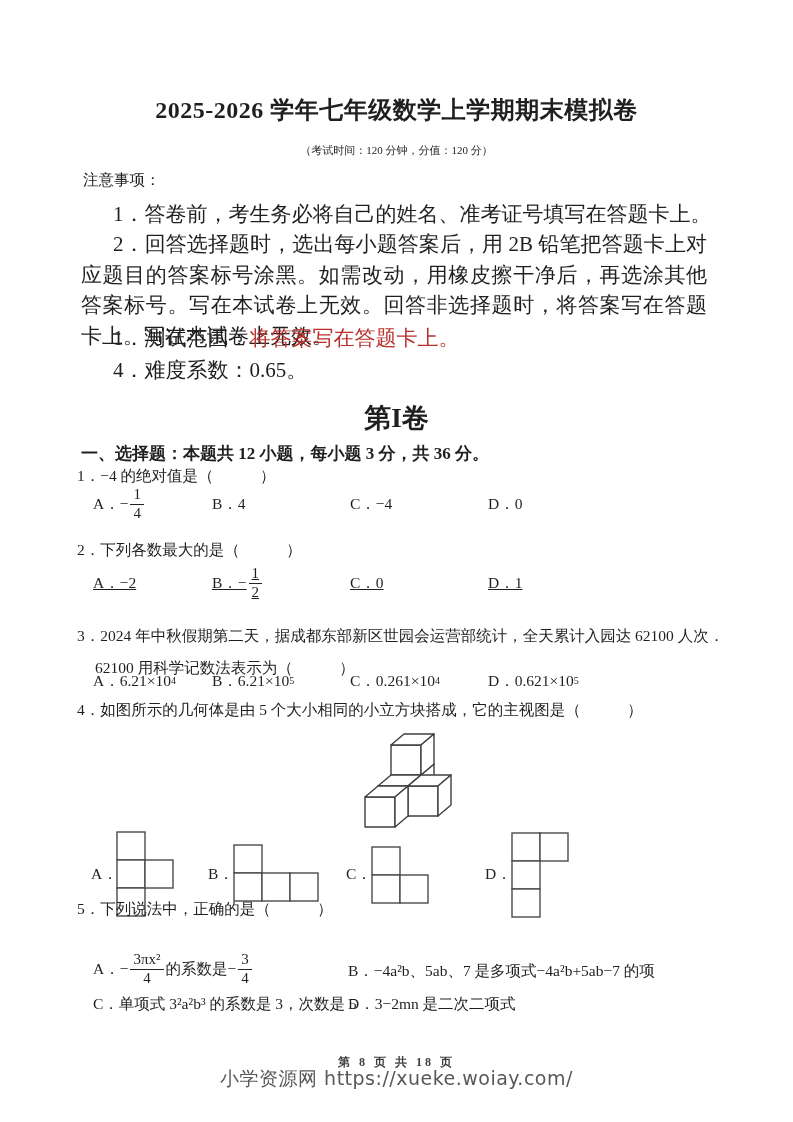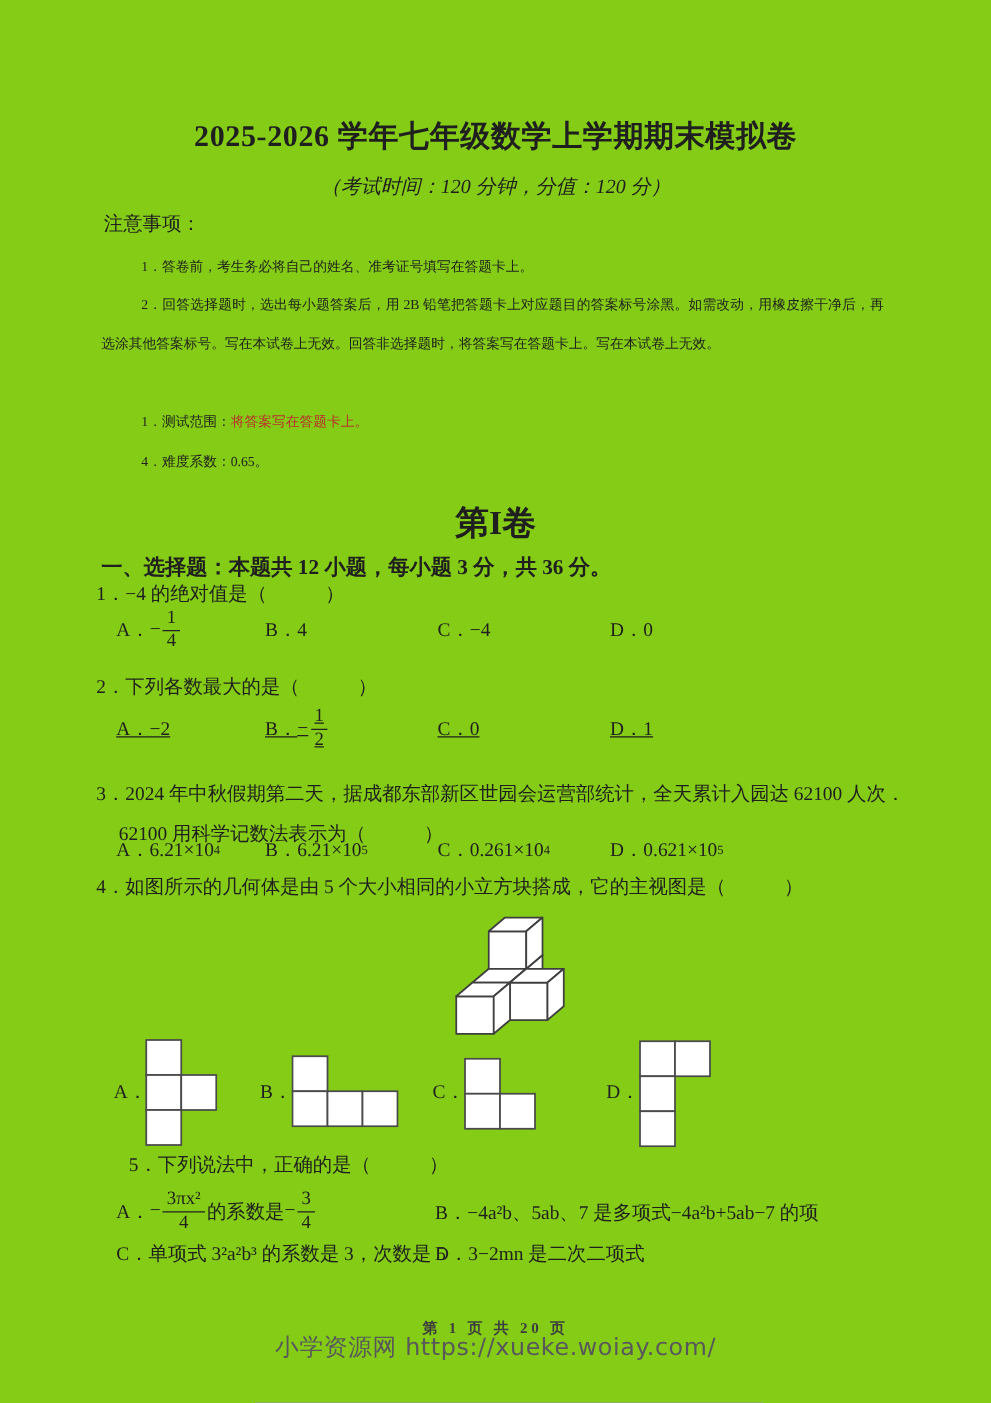--- a/index.html
+++ b/index.html
@@ -1,35 +1,35 @@
 <!DOCTYPE html>
 <html><head>
 <meta charset="utf-8">
 <style>
   html,body{margin:0;padding:0;background:#9a9a9a;}
   .page{
-    position:relative;width:793px;height:1122px;margin:0 auto;background:#84cc16;
+    position:relative;width:793px;height:1122px;margin:0 auto;background:#ffffff;
     font-family:"Liberation Serif","DejaVu Serif",serif;color:#1f1f1f;overflow:hidden;
   }
   .abs{position:absolute;}
   .centerline{left:0;width:793px;text-align:center;}
   .doc-title{top:94px;font-size:24px;font-weight:bold;line-height:32px;letter-spacing:0.5px;}
-  .doc-subtitle{top:139px;font-size:16px;line-height:22px;font-style:italic;}
+  .doc-subtitle{top:139px;font-size:11px;line-height:22px;}
   .notice-heading{left:83px;top:169px;font-size:15.5px;line-height:22px;}
-  .notice{font-size:11px;line-height:22px;}
+  .notice{font-size:21px;line-height:22px;}
   .n1{left:113px;top:203px;}
   .n2{left:81px;top:229px;width:626px;line-height:30.5px;text-indent:32px;text-align:justify;}
   .n3{left:113px;top:327px;}
   .n4{left:113px;top:359px;}
   .red{color:#b8302c;}
   .part-title{top:400px;font-size:27px;font-weight:bold;line-height:36px;}
   .section-heading{left:81px;top:443px;font-size:17px;font-weight:bold;line-height:22px;}
   .stem{left:77px;width:636px;font-size:15.5px;line-height:22px;padding-left:18px;text-indent:-18px;}
   .stem.two-line{line-height:32px;}
-  .q1s{top:465px;} .q2s{top:539px;} .q3s{top:604px;margin-top:16px;} .q4s{top:699px;} .q5s{top:922px;margin-left:26px;}
+  .q1s{top:465px;} .q2s{top:539px;} .q3s{top:604px;margin-top:16px;} .q4s{top:699px;} .q5s{top:898px;}
   .optrow{display:flex;align-items:center;font-size:15.5px;}
   .q1o{left:93px;top:484px;height:40px;width:660px;}
   .q2o{left:93px;top:563px;height:40px;width:660px;text-decoration:underline;}
   .q3o{left:93px;top:668px;height:26px;width:680px;line-height:26px;}
   .optcell{display:inline-flex;align-items:center;white-space:nowrap;}
   .w1{width:119px;} .w2{width:138px;} .w3{width:138px;}
   .frac{display:inline-flex;flex-direction:column;align-items:center;font-size:15px;line-height:1.05;margin:0 2px;vertical-align:middle;}
   .fnum{border-bottom:1.3px solid #222;padding:0 3px 1px 3px;text-align:center;}
   .fden{padding-top:1px;text-align:center;}
   sup{font-size:10px;line-height:0;vertical-align:6px;}
@@ -187,16 +187,16 @@
       <span>−</span>
       <span class="frac">
         <span class="fnum">3</span>
         <span class="fden">4</span>
       </span>
   </div>
   <div class="abs q5cell q5b">B．−4a²b、5ab、7 是多项式−4a²b+5ab−7 的项</div>
   <div class="abs q5cell q5c">C．单项式 3²a²b³ 的系数是 3，次数是 5</div>
   <div class="abs q5cell q5d">D．3−2mn 是二次二项式</div>
 
-  <div class="abs centerline footer-page">第 1 页 共 20 页</div>
+  <div class="abs centerline footer-page">第 8 页 共 18 页</div>
   <div class="abs centerline footer-site">小学资源网 https://xueke.woiay.com/</div>
 
 </div>
 
 </body></html>

